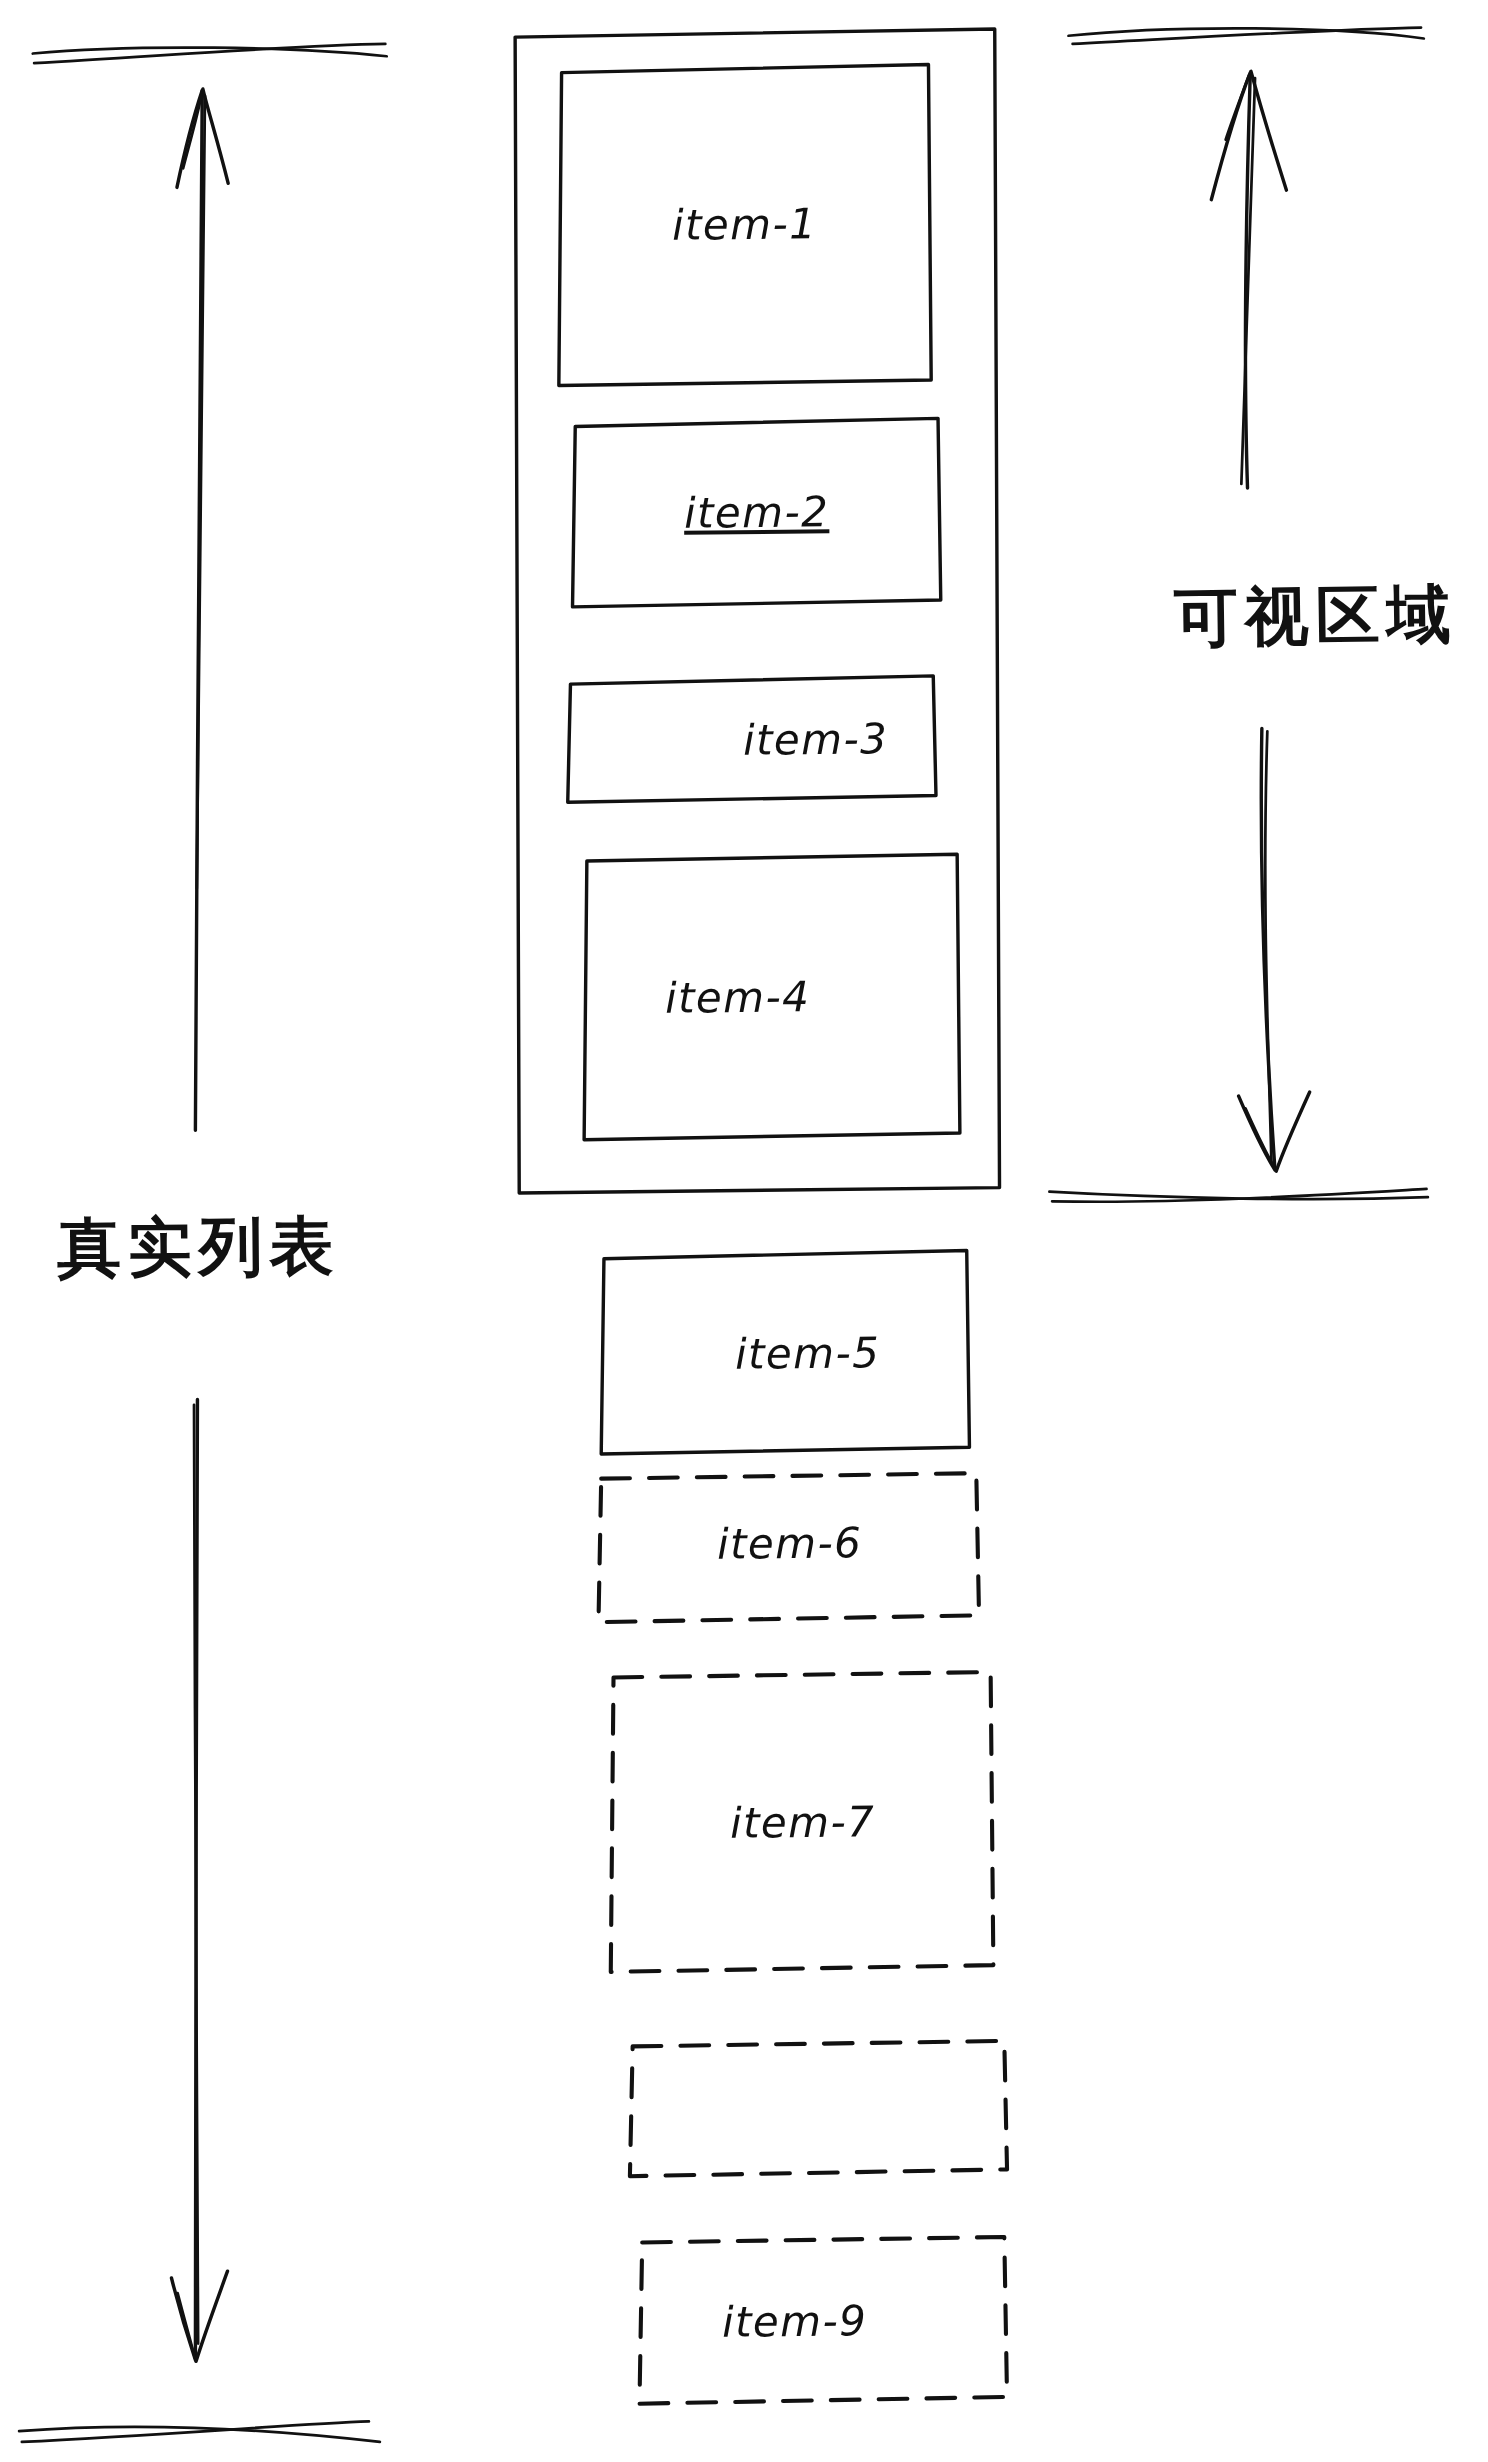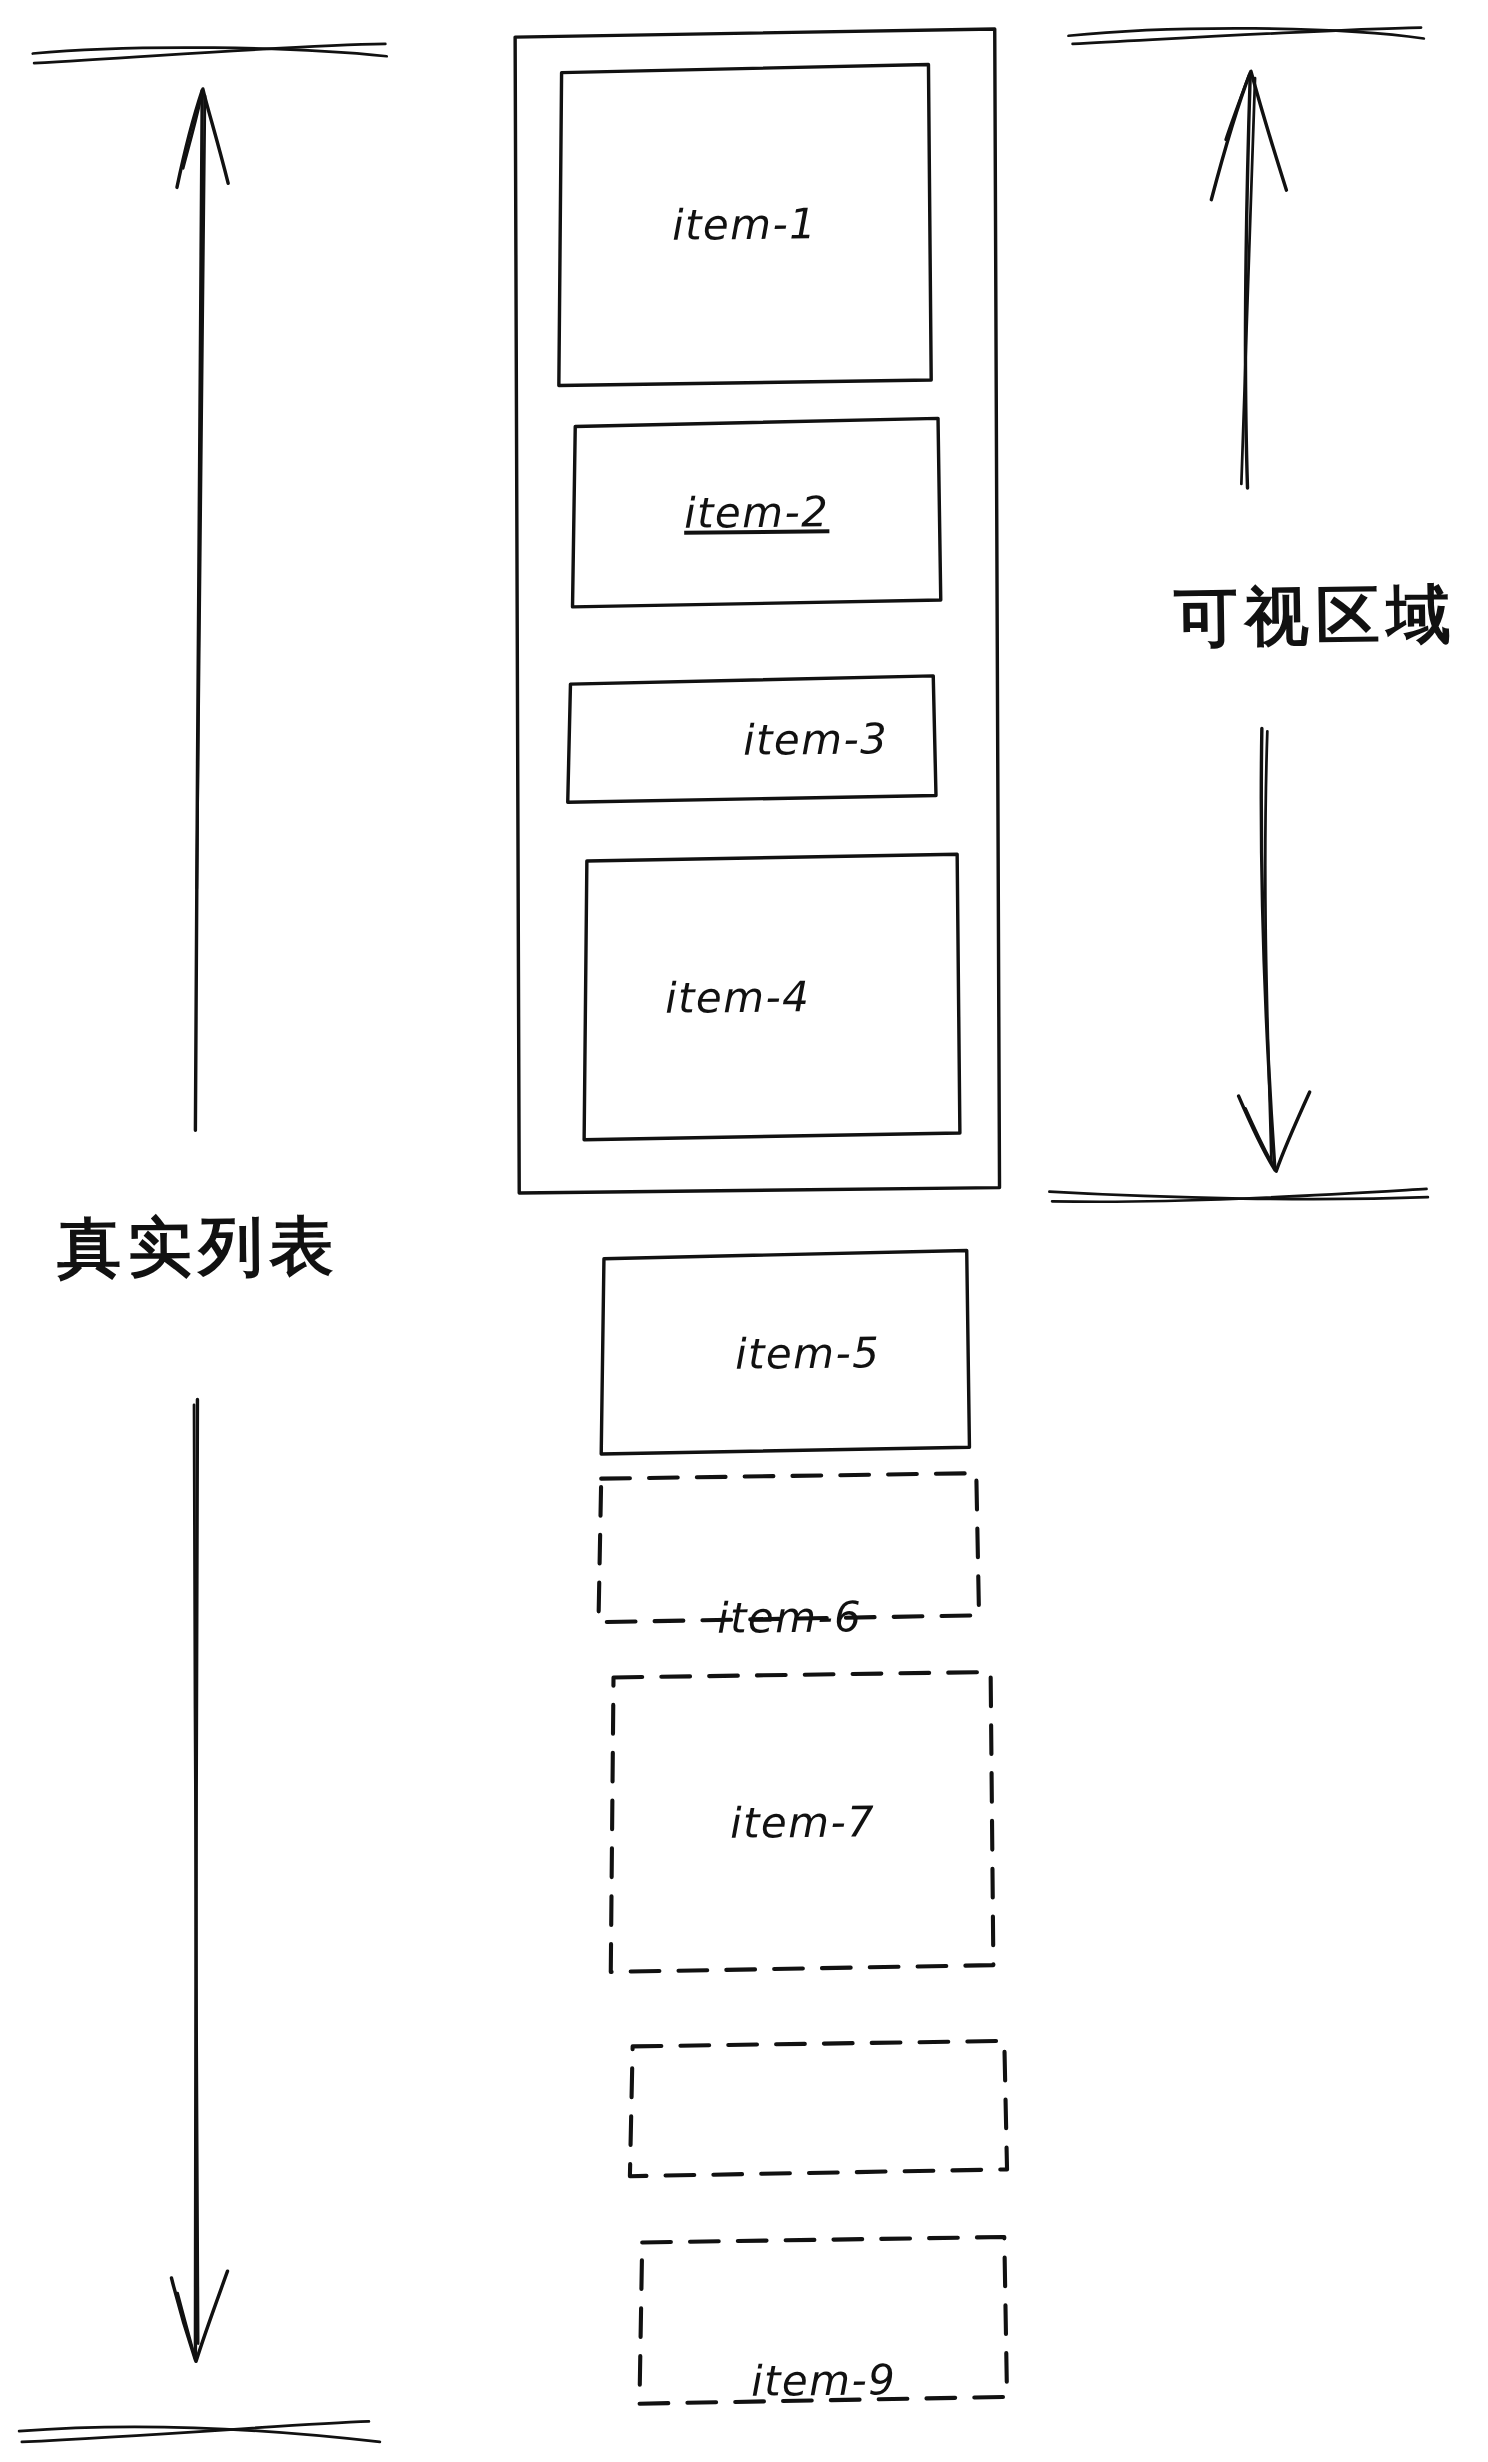--- a/index.html
+++ b/index.html
@@ -142,24 +142,24 @@
   </div>
   <div class="item-label-region" style="left:568px; top:676px; width:416px; height:126px;margin-left:40px;">
     <span class="item-label">item-3</span>
   </div>
   <div class="item-label-region" style="left:584px; top:854px; width:308px; height:286px;">
     <span class="item-label">item-4</span>
   </div>
   <div class="item-label-region" style="left:624px; top:1251px; width:368px; height:204px;">
     <span class="item-label">item-5</span>
   </div>
-  <div class="item-label-region" style="left:599px; top:1543px; width:381px; height:149px;">
+  <div class="item-label-region" style="left:599px; top:1469px; width:381px; height:149px;">
     <span class="item-label">item-6</span>
   </div>
   <div class="item-label-region" style="left:611px; top:1672px; width:383px; height:300px;">
     <span class="item-label">item-7</span>
   </div>
-  <div class="item-label-region" style="left:640px; top:2238px; width:368px; height:167px;align-items:flex-end;">
+  <div class="item-label-region" style="left:611px; top:2238px; width:368px; height:167px;">
     <span class="item-label">item-9</span>
   </div>
 
 </div>
 
 
 </body></html>

